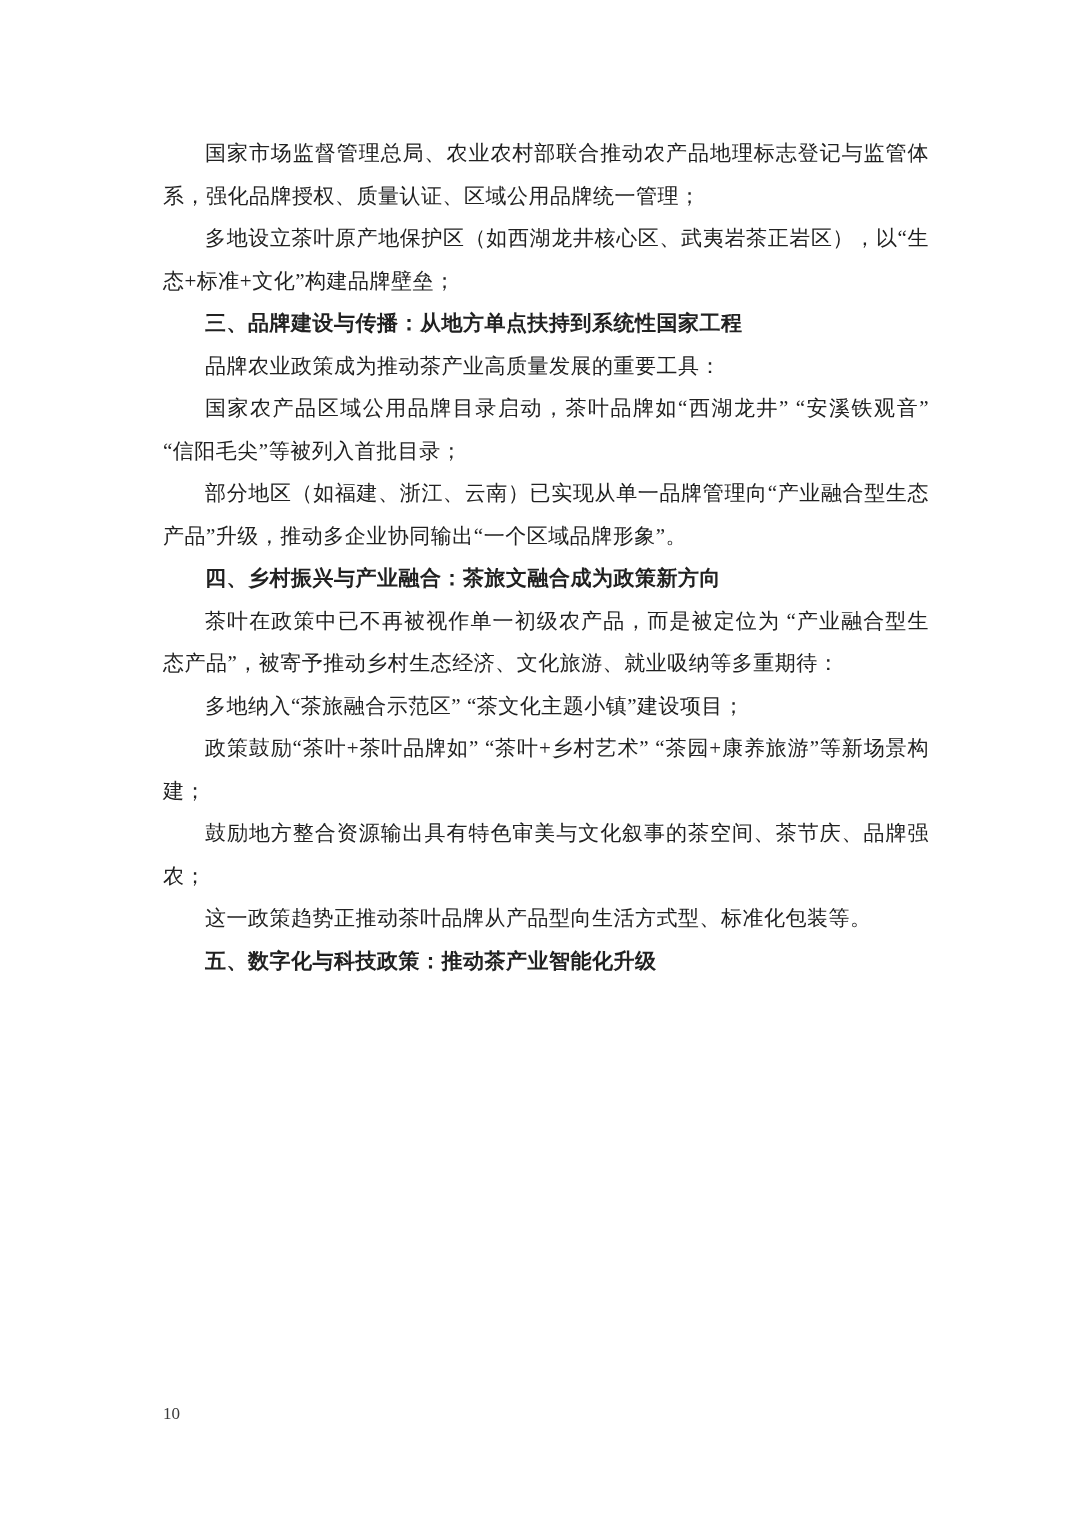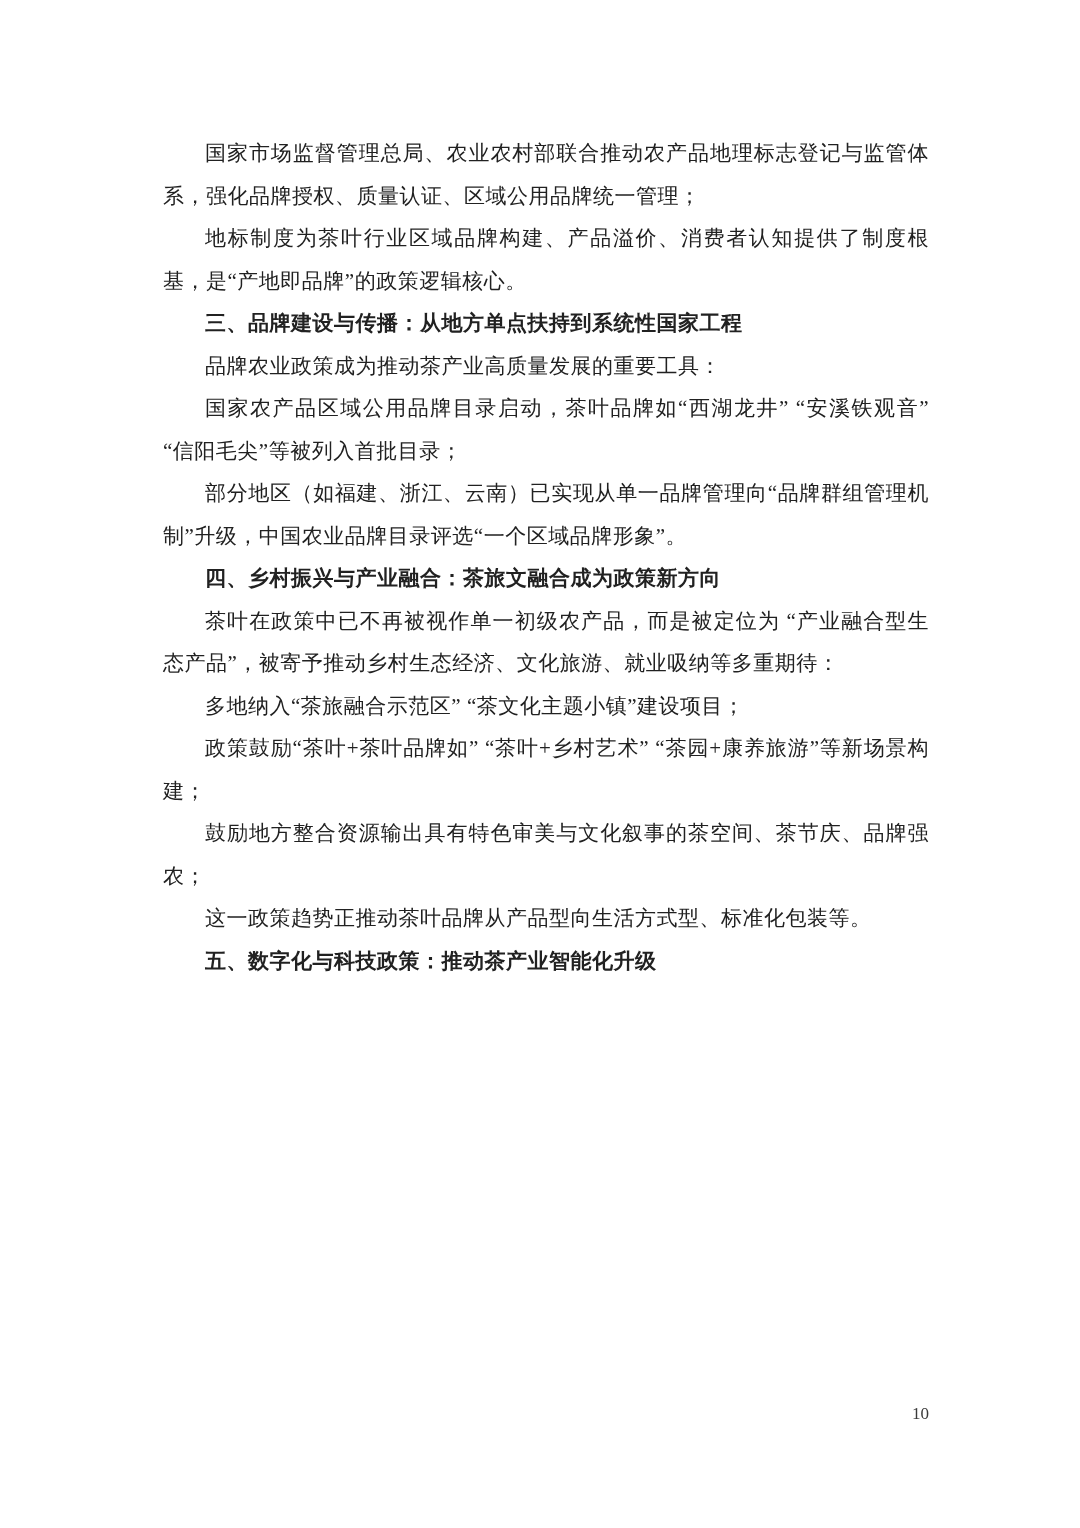--- a/index.html
+++ b/index.html
@@ -33,37 +33,37 @@
     text-indent: 2em;
   }
   .text-body p.heading {
     font-weight: bold;
   }
   .page-number {
     position: absolute;
     left: 163px;
     top: 1402px;
     width: 766px;
-    text-align: right;
+    text-align: left;
     font-size: 17px;
     line-height: 24px;
     color: #3a3a3a;
   }
 </style>
 </head>
 <body>
 
 <div class="page">
   <div class="text-body">
     <p>国家市场监督管理总局、农业农村部联合推动农产品地理标志登记与监管体系，强化品牌授权、质量认证、区域公用品牌统一管理；</p>
-    <p>地标制度为茶叶行业区域品牌构建、产品溢价、消费者认知提供了制度根基，是“产地即品牌”的政策逻辑核心。</p>
+    <p>多地设立茶叶原产地保护区（如西湖龙井核心区、武夷岩茶正岩区），以“生态+标准+文化”构建品牌壁垒；</p>
     <p class="heading">三、品牌建设与传播：从地方单点扶持到系统性国家工程</p>
     <p>品牌农业政策成为推动茶产业高质量发展的重要工具：</p>
     <p>国家农产品区域公用品牌目录启动，茶叶品牌如“西湖龙井” “安溪铁观音” “信阳毛尖”等被列入首批目录；</p>
-    <p>部分地区（如福建、浙江、云南）已实现从单一品牌管理向“品牌群组管理机制”升级，中国农业品牌目录评选“一个区域品牌形象”。</p>
+    <p>部分地区（如福建、浙江、云南）已实现从单一品牌管理向“产业融合型生态产品”升级，推动多企业协同输出“一个区域品牌形象”。</p>
     <p class="heading">四、乡村振兴与产业融合：茶旅文融合成为政策新方向</p>
     <p>茶叶在政策中已不再被视作单一初级农产品，而是被定位为 “产业融合型生态产品”，被寄予推动乡村生态经济、文化旅游、就业吸纳等多重期待：</p>
     <p>多地纳入“茶旅融合示范区” “茶文化主题小镇”建设项目；</p>
     <p>政策鼓励“茶叶+茶叶品牌如” “茶叶+乡村艺术” “茶园+康养旅游”等新场景构建；</p>
     <p>鼓励地方整合资源输出具有特色审美与文化叙事的茶空间、茶节庆、品牌强农；</p>
     <p>这一政策趋势正推动茶叶品牌从产品型向生活方式型、标准化包装等。</p>
     <p class="heading">五、数字化与科技政策：推动茶产业智能化升级</p>
   </div>
   <div class="page-number">10</div>
 </div>

